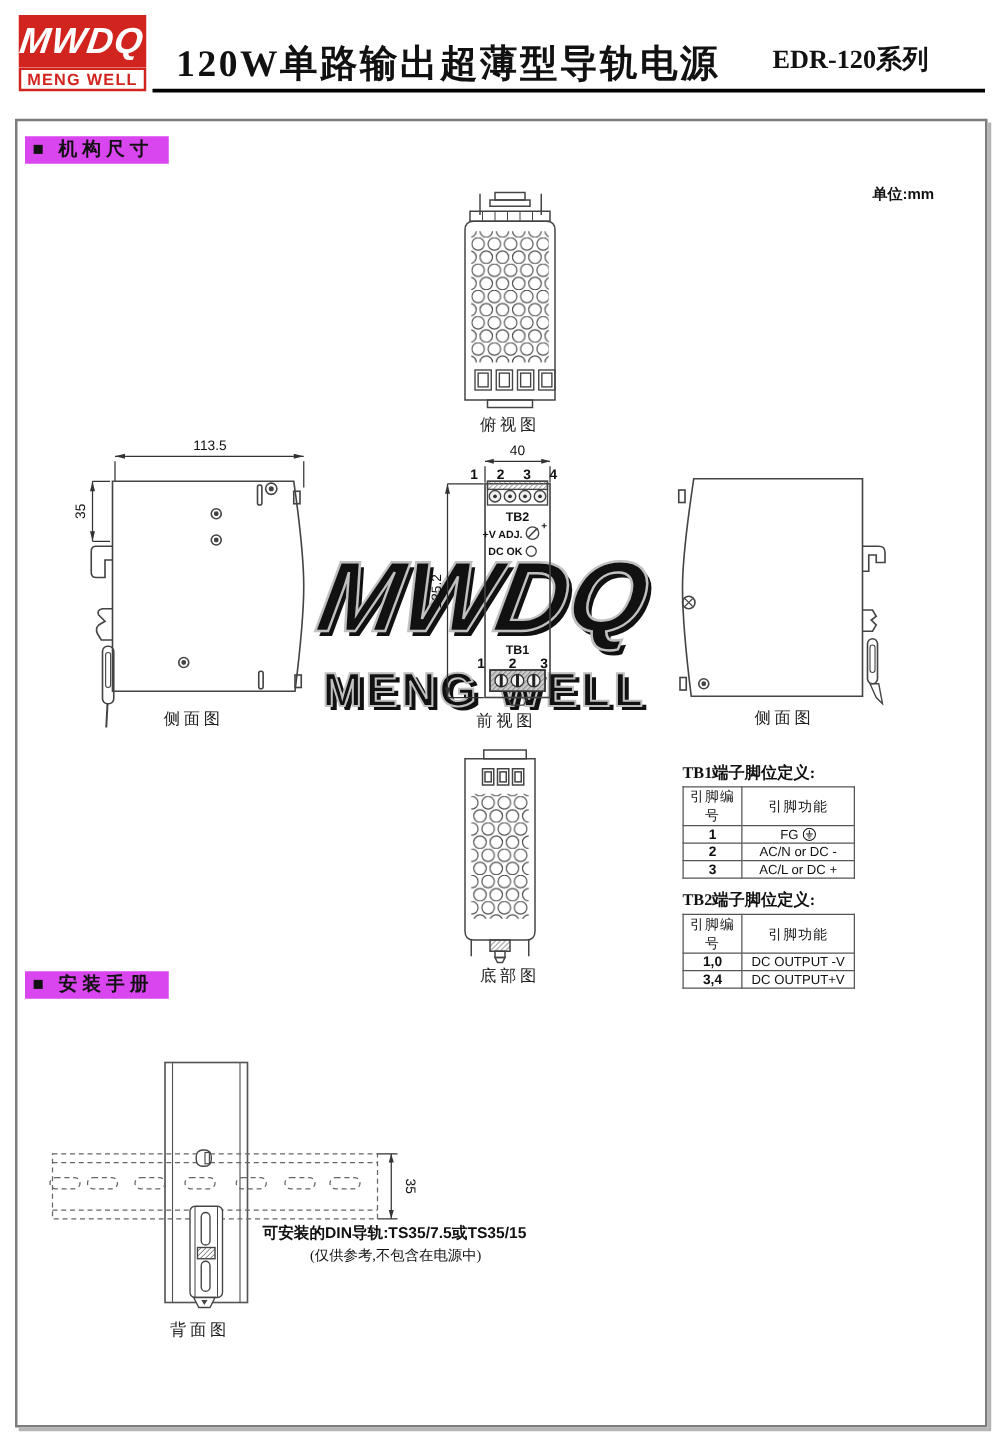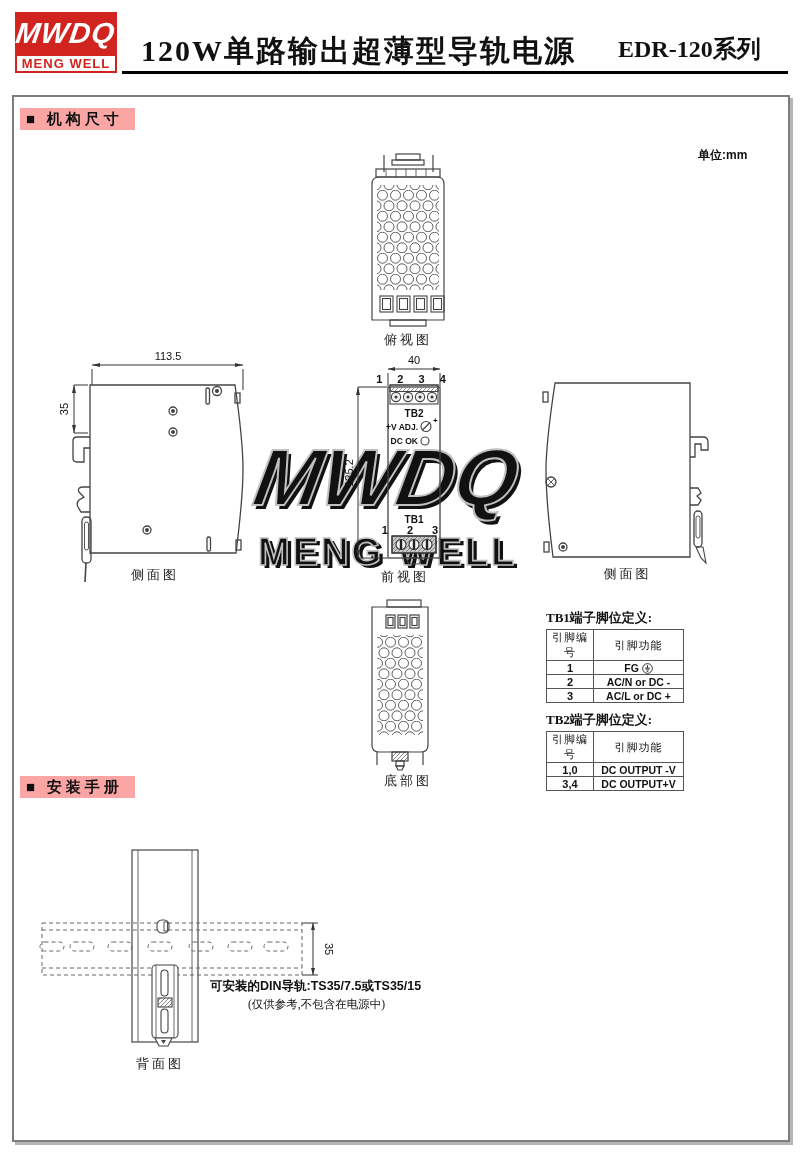--- a/index.html
+++ b/index.html
@@ -10,42 +10,42 @@
   
   .logo-top{left:15px;top:12px;width:102px;height:42px;background:#d2241e;
     display:flex;align-items:center;justify-content:center;}
   .logo-top span{color:#fff;font-style:italic;font-weight:bold;font-size:29px;
     font-family:"Liberation Sans",sans-serif;transform:skewX(-8deg);letter-spacing:1px;}
   .logo-bottom{left:15px;top:54px;width:98px;height:15px;background:#fff;border:2px solid #d2241e;
     display:flex;align-items:center;justify-content:center;}
   .logo-bottom span{color:#d2241e;font-weight:bold;font-size:13px;letter-spacing:1px;}
   .doc-title{left:141px;top:31px;font-family:"Liberation Serif",serif;font-weight:bold;
     font-size:30px;letter-spacing:2px;}
-  .doc-series{left:618px;top:33px;font-family:"Liberation Serif",serif;font-weight:bold;font-size:24px;}
+  .doc-series{left:618px;top:33px;font-family:"Liberation Serif",serif;font-weight:bold;font-size:21px;}
   .title-rule{left:122px;top:71px;width:666px;height:3px;background:#000;}
 
   
   .frame{left:12px;top:95px;width:774px;height:1043px;border:2px solid #7d7d7d;
     box-shadow:3px 3px 0 #b5b5b5;background:transparent;}
 
   .section-head{font-family:"Liberation Serif",serif;font-weight:bold;font-size:15px;}
-  .section-head .hl{background:#fca5a5;padding:3px 12px 3px 6px;letter-spacing:4px;text-align:center;}
+  .section-head .hl{background:#d946ef;padding:3px 12px 3px 6px;letter-spacing:4px;text-align:center;}
   .unit{font-weight:bold;font-size:12px;}
 
   .viewlabel{font-family:"Liberation Serif",serif;font-size:13px;letter-spacing:3px;
     text-align:center;color:#222;}
 
   
   .tbl-wrap{left:546px;top:601px;width:150px;}
   .tbl-title{font-family:"Liberation Serif",serif;font-weight:bold;font-size:13px;margin:8px 0 2px 0;}
   table.pins{border-collapse:collapse;width:138px;margin-bottom:8px;}
   table.pins td,table.pins th{border:1px solid #555;text-align:center;padding:0 2px;height:13px;}
   table.pins th{font-family:"Liberation Serif",serif;font-weight:normal;font-size:11px;letter-spacing:1px;}
   table.pins td.c1{width:42px;font-weight:bold;font-size:11px;}
-  table.pins td.c2{font-weight:bold;font-size:10.5px;}
+  table.pins td.c2{font-weight:normal;font-size:10.5px;}
   td.c2 svg{vertical-align:-2px;}
 
   .note1{font-weight:bold;font-size:12.5px;}
   .note2{font-family:"Liberation Serif",serif;font-size:11.5px;}
 
   svg text{font-family:"Liberation Sans",sans-serif;fill:#111;}
   .wm{z-index:0;}
   .drawing{z-index:1;}
 </style>
 </head>

